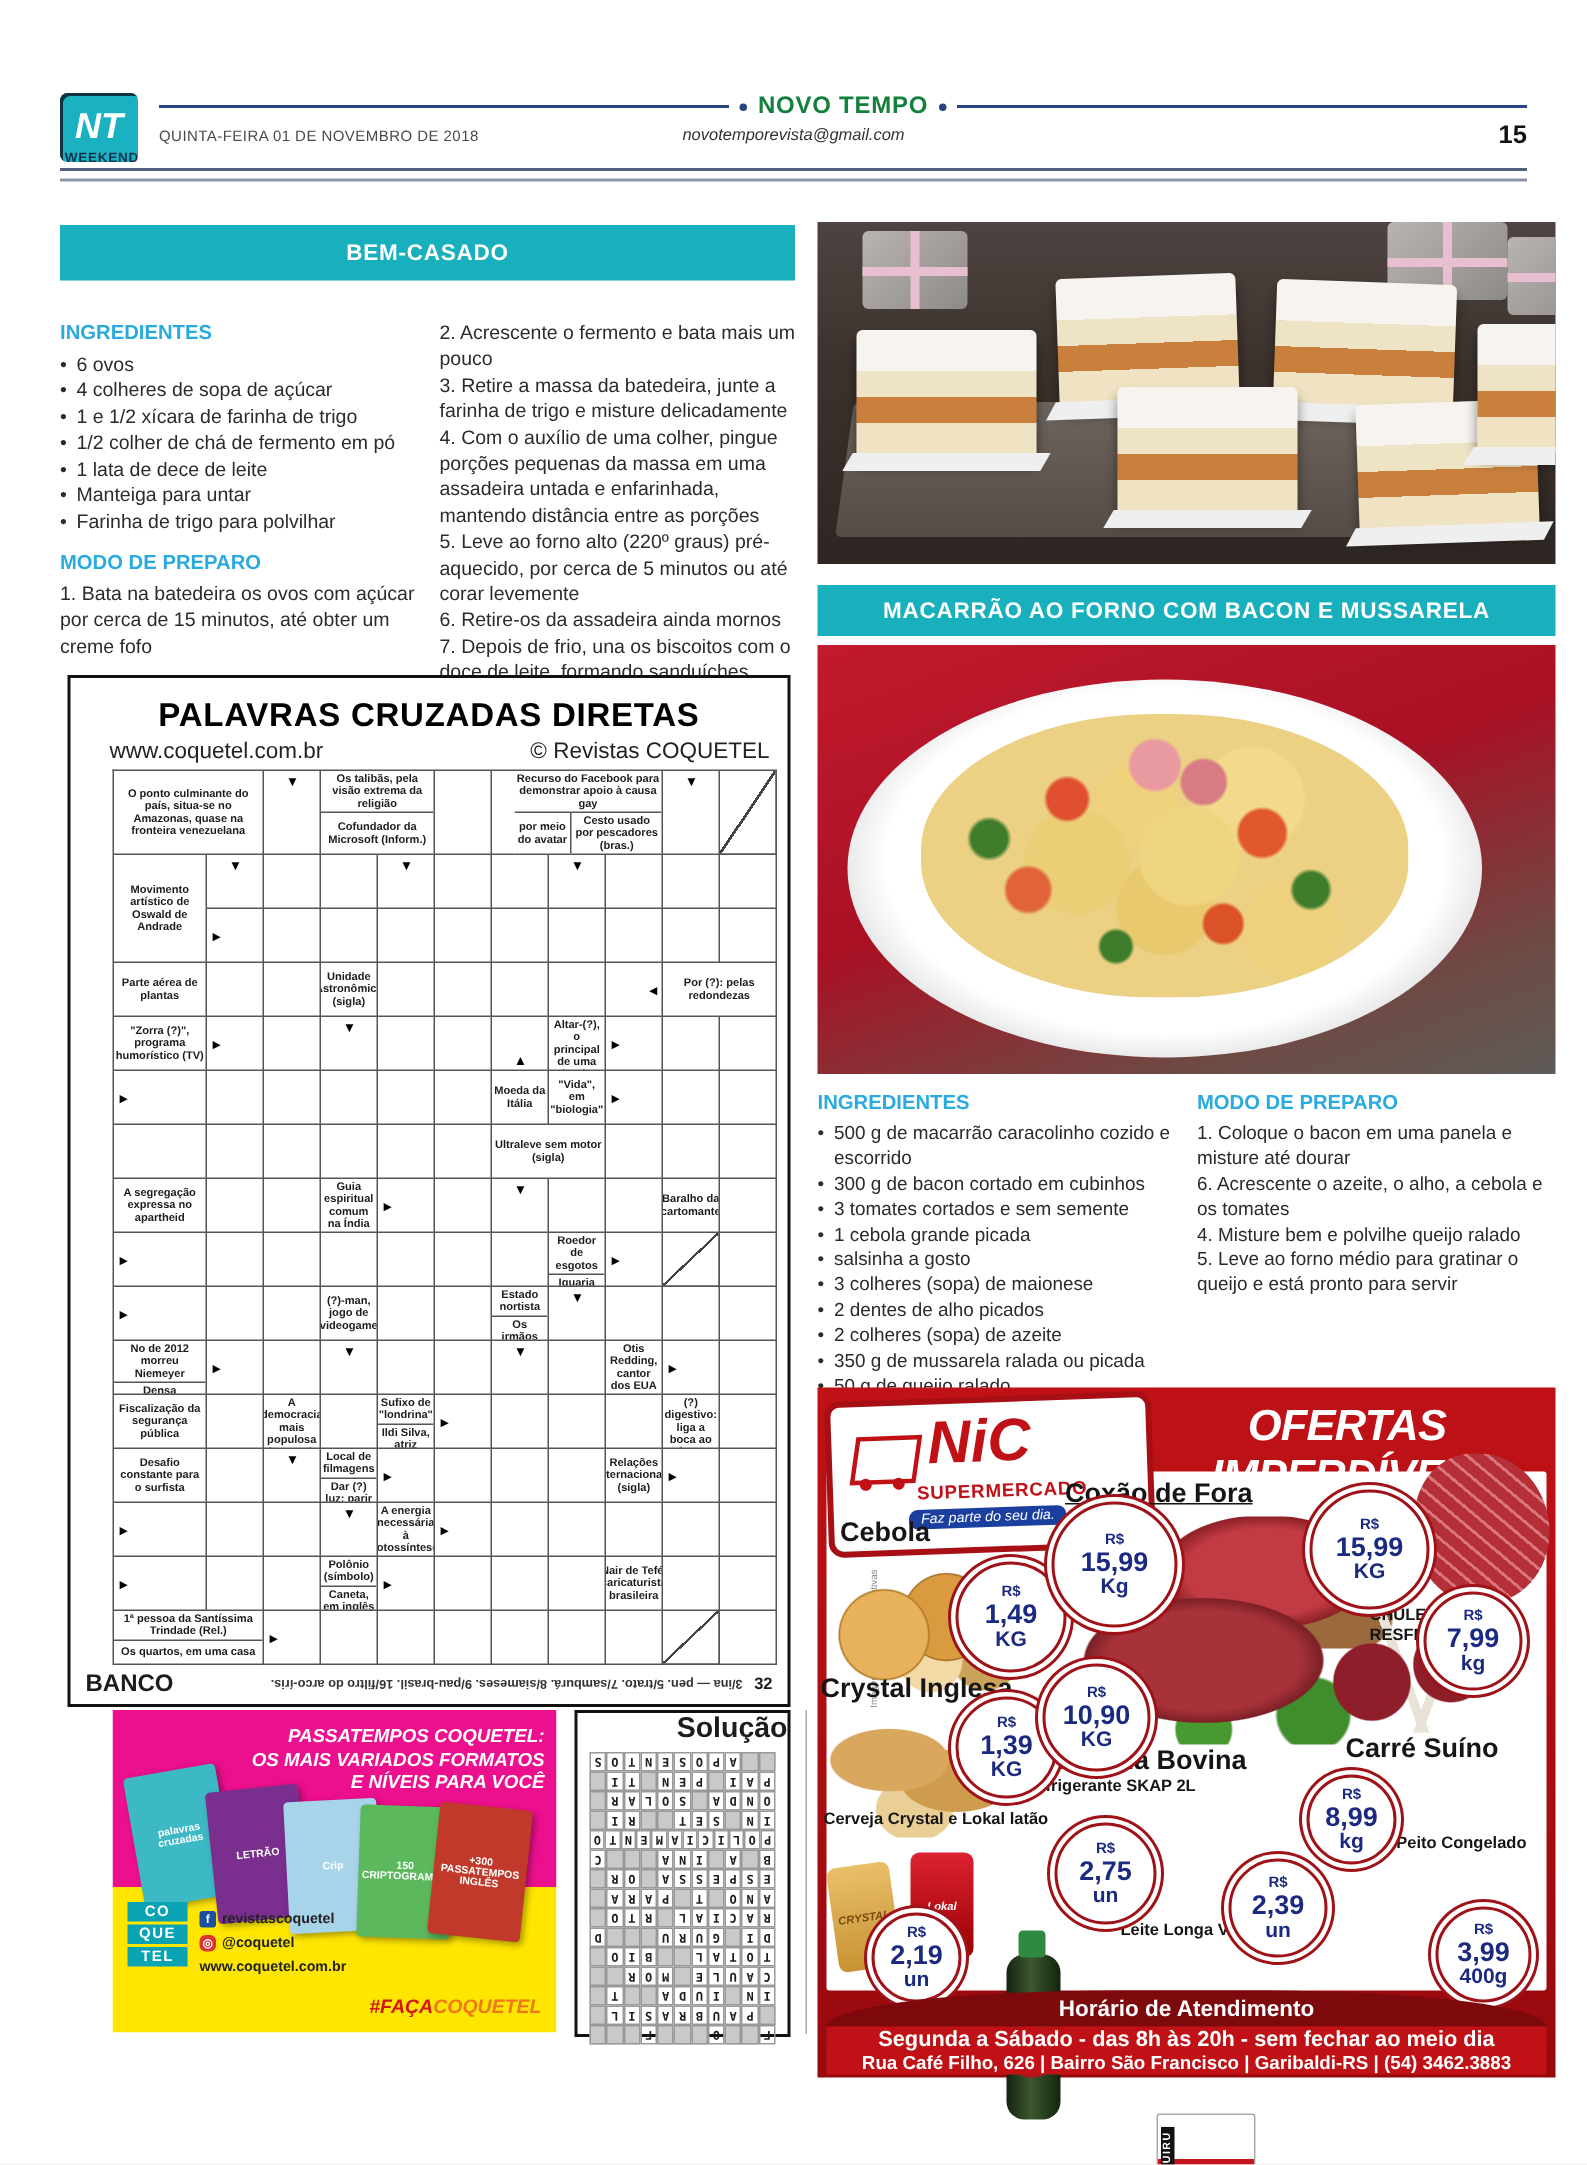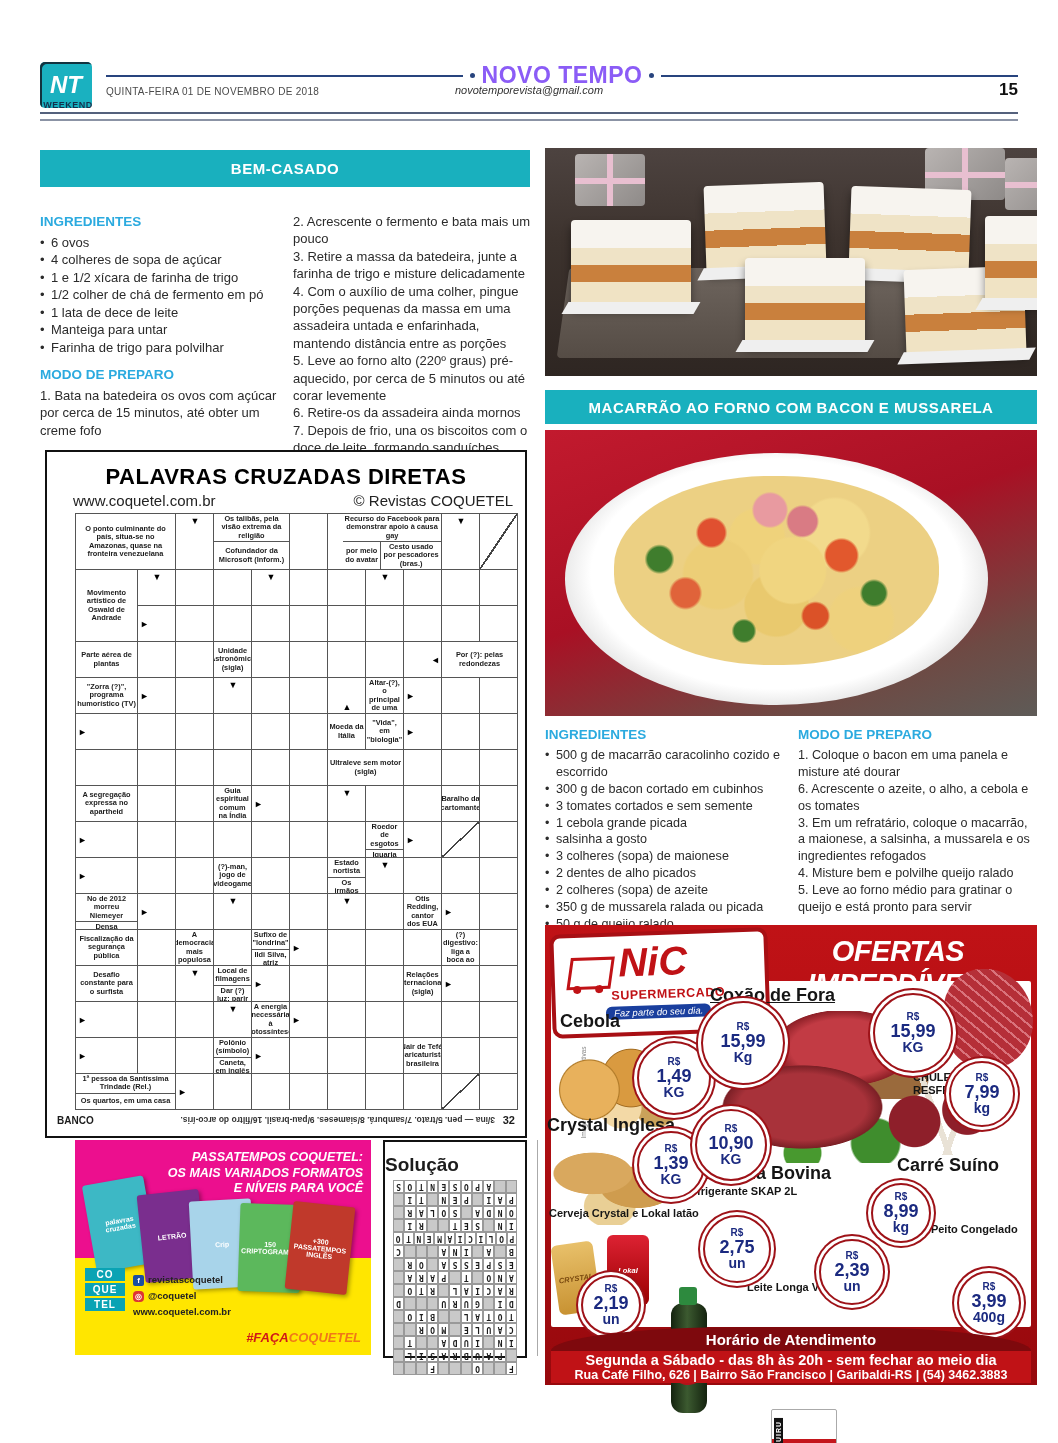--- a/index.html
+++ b/index.html
@@ -9,21 +9,21 @@
   
   .hdr{position:absolute;left:40px;top:60px;width:978px;height:60px;}
   .nt-logo{position:absolute;left:0;top:2px;width:52px;height:46px;background:#1ab1c0;border-radius:5px;
            display:flex;align-items:center;justify-content:center;color:#fff;font-weight:bold;
            font-size:24px;font-style:italic;box-shadow:2px 2px 0 #12333f inset;}
   .nt-weekend{position:absolute;left:0;top:40px;width:56px;text-align:center;font-size:9px;font-weight:bold;
               color:#15314d;letter-spacing:.5px;}
   .mast{position:absolute;left:66px;right:0;top:2px;display:flex;align-items:center;gap:7px;}
   .mast .ln{flex:1;height:2px;background:#28447e;}
   .mast .dot{width:5px;height:5px;background:#28447e;border-radius:50%;}
-  .mast .ttl{font-size:23px;font-weight:bold;color:#8b5cf6;letter-spacing:.5px;}
+  .mast .ttl{font-size:16px;font-weight:bold;color:#15803d;letter-spacing:.5px;}
   .hdr-date{position:absolute;left:66px;top:26px;font-size:10px;color:#4a4a4a;letter-spacing:.3px;}
   .hdr-email{position:absolute;left:0;right:0;top:24px;text-align:center;font-style:italic;font-size:11px;color:#333;}
   .hdr-page{position:absolute;right:0;top:20px;font-size:17px;font-weight:bold;color:#111;}
   .hdr-rule{position:absolute;left:0;right:0;top:52px;height:5px;border-top:2px solid #54617c;border-bottom:2px solid #8b93a5;}
 
   
   .teal-bar{position:absolute;background:#19b0be;color:#fff;font-weight:bold;display:flex;
             align-items:center;justify-content:center;letter-spacing:.5px;}
   .rec{position:absolute;display:flex;gap:14px;font-size:13px;line-height:1.34;color:#2b2b2b;}
   .rec .col{flex:1;}
@@ -88,27 +88,27 @@
   .cw-fb-r{flex:1;display:flex;align-items:center;justify-content:center;padding:1px;}
   .cw-fb-top{flex:1;display:flex;align-items:center;justify-content:center;padding:1px;}
   .cw-arrow{z-index:3;display:flex;align-items:flex-start;justify-content:center;font-size:9px;color:#000;
             pointer-events:none;padding-top:2px;}
   .cw-arrow.dir-right{justify-content:flex-start;align-items:center;padding-left:2px;padding-top:0;}
   .cw-arrow.dir-left{justify-content:flex-end;align-items:center;padding-right:2px;padding-top:0;}
   .cw-arrow.dir-up{align-items:flex-end;padding-bottom:2px;padding-top:0;}
   .cw-diag{z-index:2;border-right:1px solid #555;border-bottom:1px solid #555;
            background:linear-gradient(to bottom right,transparent 48.5%,#444 48.5%,#444 51.5%,transparent 51.5%);}
   .cw-banco{display:flex;align-items:center;gap:8px;padding:4px 10px 0 10px;}
-  .cw-banco .lbl{font-size:10px;font-weight:bold;text-align:right;}
+  .cw-banco .lbl{font-size:16px;font-weight:bold;text-align:right;}
   .cw-banco .ans{flex:1;font-size:8.5px;font-weight:bold;color:#333;transform:rotate(180deg);text-align:left;}
   .cw-banco .num{font-size:11px;font-weight:bold;}
 
   
   .sol-box{position:absolute;left:383px;top:1140px;width:140px;height:214px;border:2px solid #111;background:#fff;}
-  .sol-title{text-align:left;font-weight:bold;font-size:19px;margin-top:12px;}
+  .sol-title{text-align:right;font-weight:bold;font-size:19px;margin-top:0;}
   .sol-grid{margin:4px auto 0 auto;width:124px;transform:rotate(180deg);}
   .sol-row{display:flex;justify-content:center;}
   .sol-cell{width:10px;height:11px;border:0.5px solid #999;font-size:8px;font-weight:bold;
             display:flex;align-items:center;justify-content:center;font-family:"DejaVu Sans Mono",monospace;}
   .sol-cell.sh{background:#c9c9c9;}
 
   
   .cq-ad{position:absolute;left:75px;top:1140px;width:296px;height:215px;overflow:hidden;}
   .cq-top{position:absolute;inset:0;height:118px;background:#ec0f8e;}
   .cq-bot{position:absolute;left:0;right:0;top:118px;bottom:0;background:#ffe600;}
@@ -288,21 +288,20 @@
           <div class="ing-li">2 colheres (sopa) de azeite</div>
           <div class="ing-li">350 g de mussarela ralada ou picada</div>
           <div class="ing-li">50 g de queijo ralado</div>
         </div>
     </div>
     <div class="col">
       <h4>MODO DE PREPARO</h4>
       <div>
           <div class="step-li">1. Coloque o bacon em uma panela e misture até dourar</div>
           <div class="step-li">6. Acrescente o azeite, o alho, a cebola e os tomates</div>
-          <div class="step-li">3. Em um refratário, coloque o macarrão, a maionese, a salsinha, a mussarela e os ingredientes refogados</div>
           <div class="step-li">4. Misture bem e polvilhe queijo ralado</div>
           <div class="step-li">5. Leve ao forno médio para gratinar o queijo e está pronto para servir</div>
         </div>
     </div>
   </div>
 
   <div class="cw-box">
     <div class="cw-title">PALAVRAS CRUZADAS DIRETAS</div>
     <div class="cw-sub">
       <span>www.coquetel.com.br</span>

